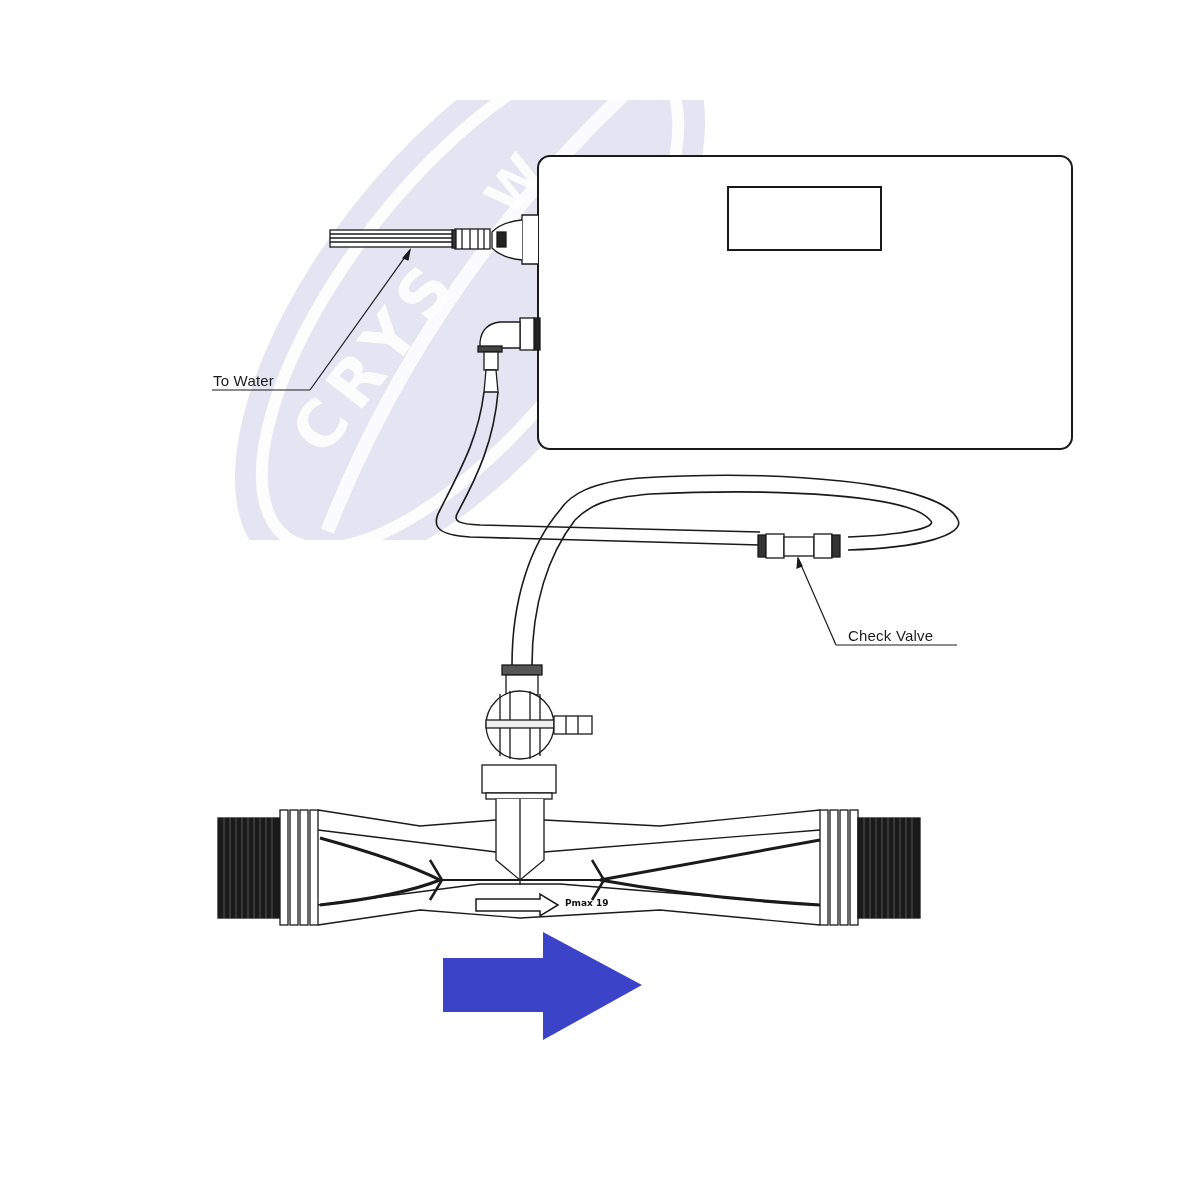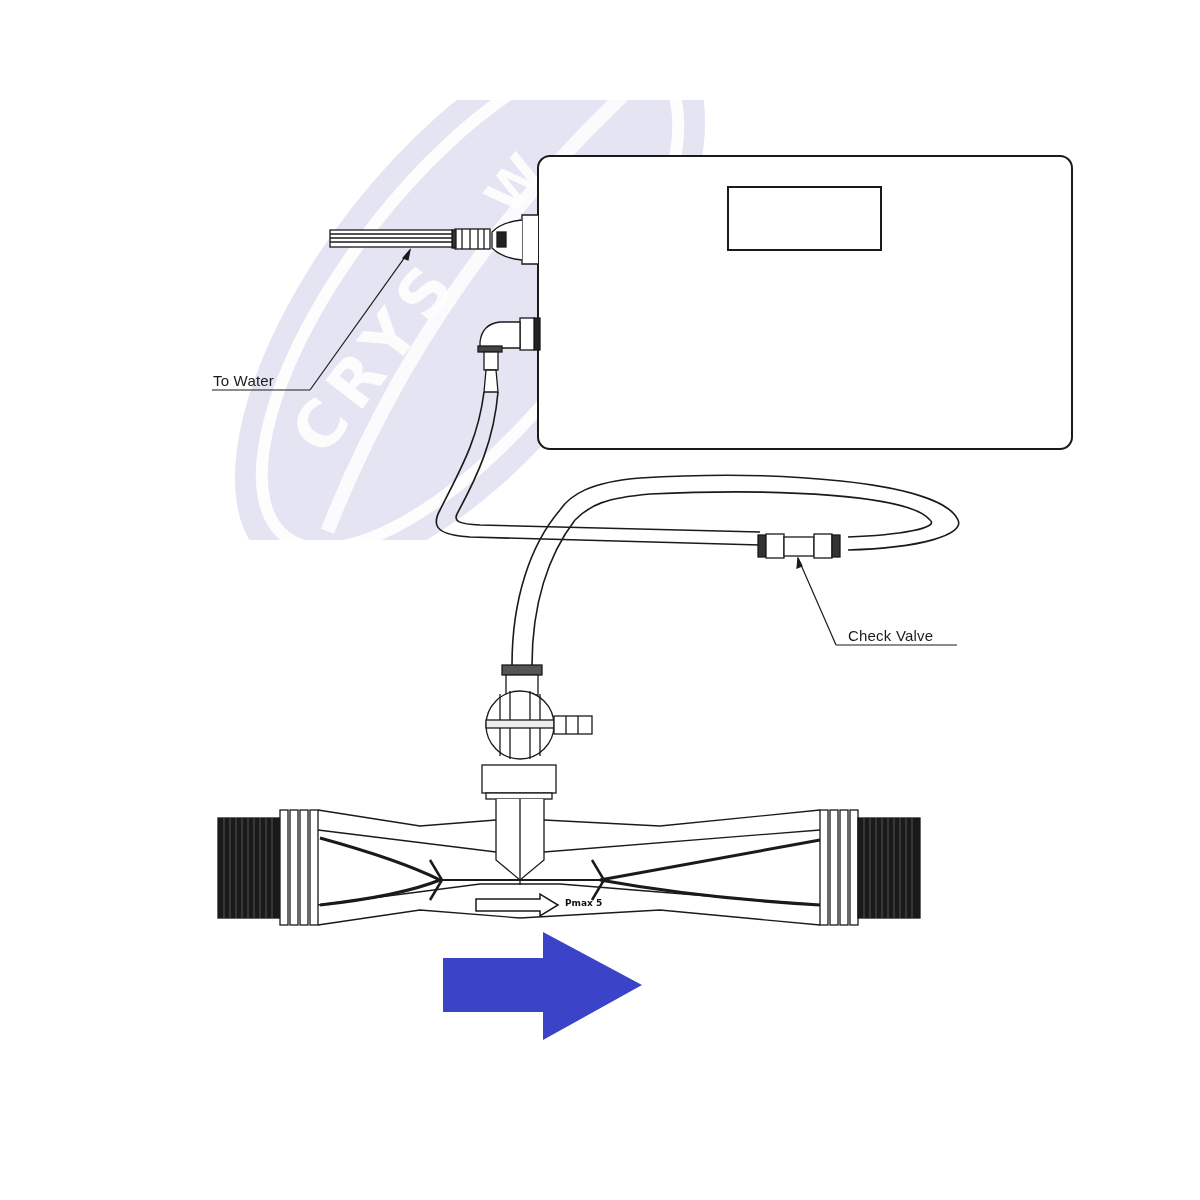--- a/index.html
+++ b/index.html
@@ -170,14 +170,14 @@
 
       <path d="M476 899 L 540 899 L 540 894 L 558 905 L 540 916 L 540 911 L 476 911 Z" fill="#ffffff" stroke-width="1.5"></path>
     </g>
 
     <polygon points="443,958 543,958 543,932 642,985 543,1040 543,1012 443,1012" fill="#3b44c8"></polygon>
   </svg>
 
 
   <div class="label" style="left:213px; top:372px;">To Water</div>
   <div class="label" style="left:848px; top:627px;">Check Valve</div>
-  <div class="pmax" style="left:565px; top:898px;">Pmax  5</div>
+  <div class="pmax" style="left:565px; top:898px;">Pmax  19</div>
 </div>
 
 </body></html>

